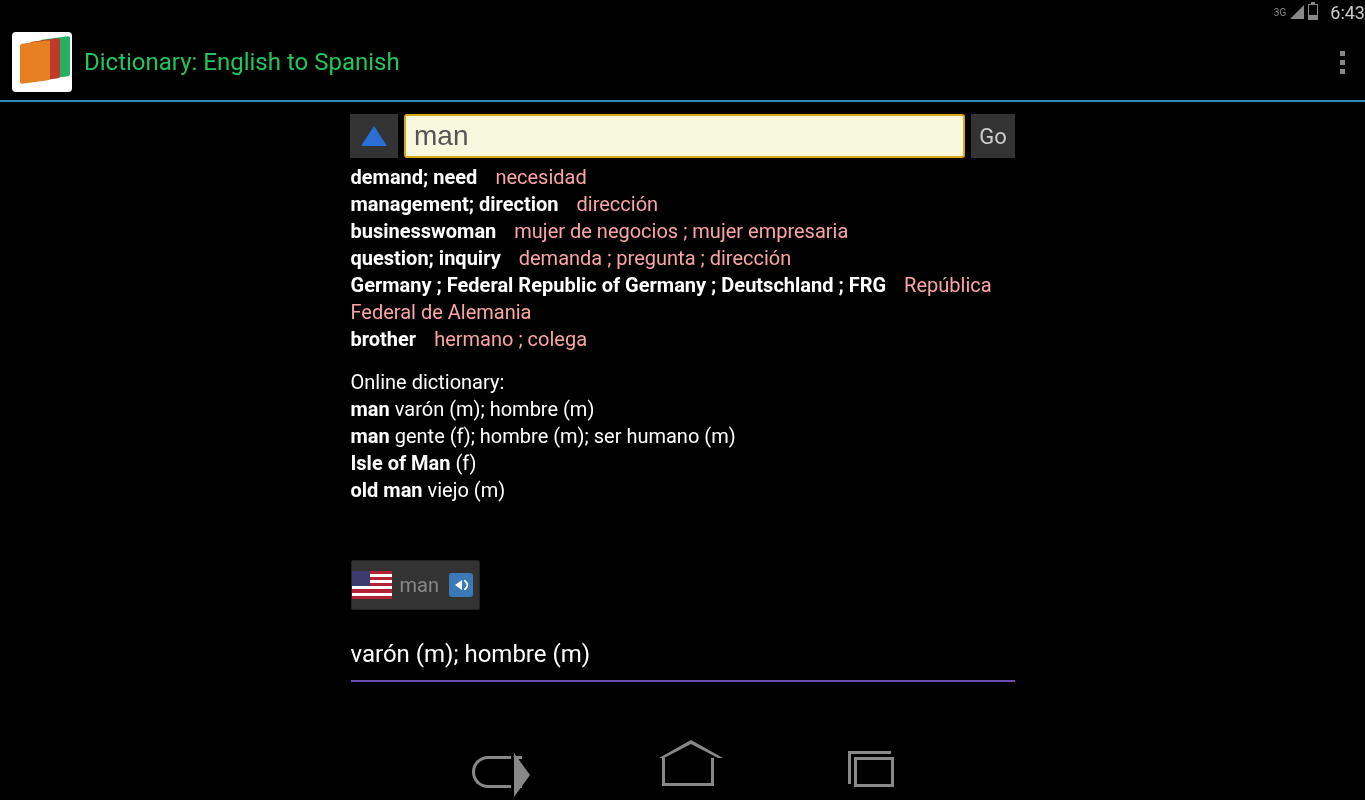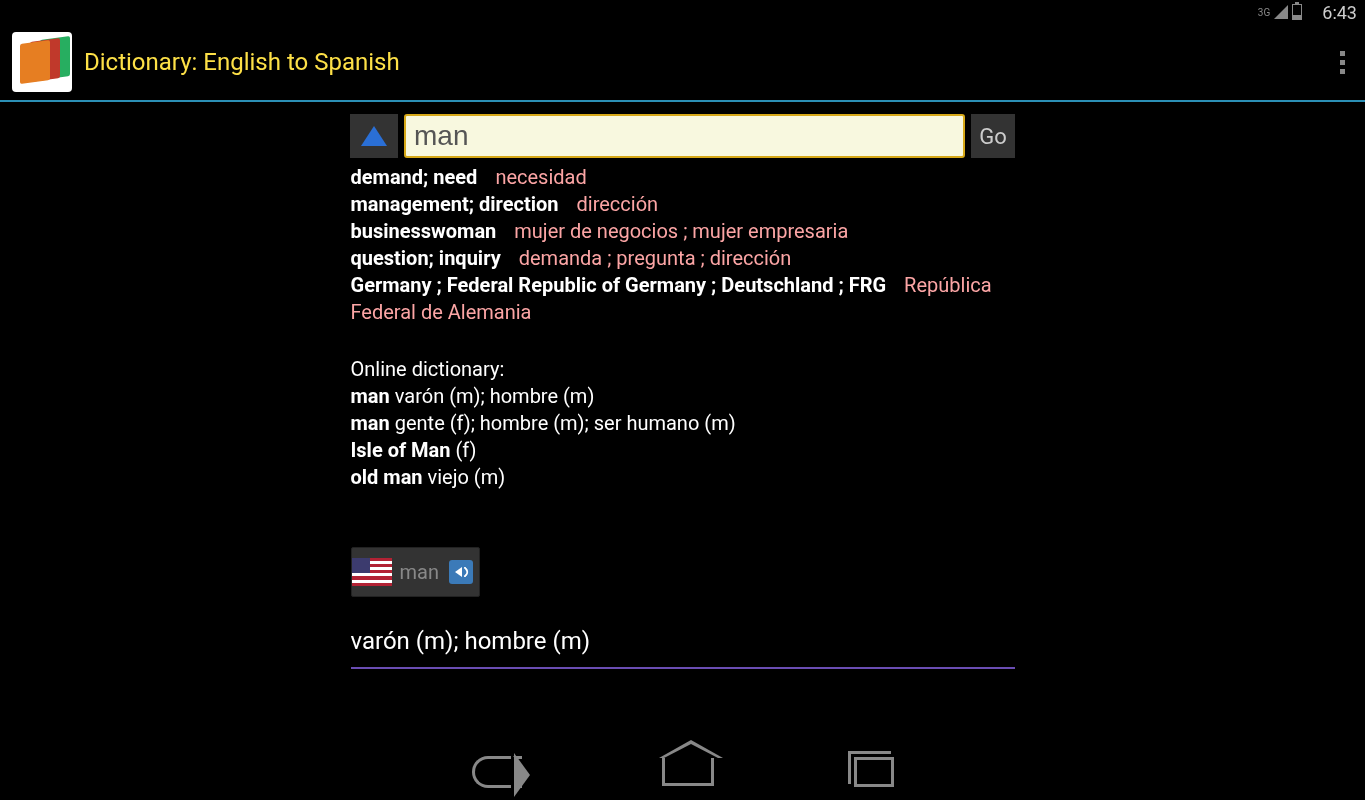--- a/index.html
+++ b/index.html
@@ -13,26 +13,26 @@
       position: relative;
     }
 
     
     .status-bar {
       height: 24px;
       background: #000;
       display: flex;
       justify-content: flex-end;
       align-items: center;
-      padding-right: 8px;
+      padding-right: 0;
       gap: 4px;
       font-size: 16px;
       color: #aaa;
     }
-    .status-bar .clock { color: #ccc; font-size: 18px; margin-left: 16px; }
+    .status-bar .clock { color: #ccc; font-size: 18px; margin-left: 8px; }
     .status-bar .signal-icon {
       width: 0; height: 0;
       border-left: 14px solid transparent;
       border-bottom: 14px solid #888;
     }
     .status-bar .battery-icon {
       width: 10px; height: 16px;
       border: 1px solid #888;
       position: relative;
       background: linear-gradient(to top, #888 30%, transparent 30%);
@@ -68,21 +68,21 @@
     }
     .app-icon .book {
       position: absolute;
       width: 30px; height: 40px;
       border-radius: 2px;
       transform: skewY(-8deg);
     }
     .app-icon .b1 { background: #e67e22; left: 8px; top: 10px; }
     .app-icon .b2 { background: #c0392b; left: 18px; top: 8px; }
     .app-icon .b3 { background: #27ae60; left: 28px; top: 6px; }
-    .app-title { font-size: 24px; color: #fde047; flex: 1; font-weight: 400; }
+    .app-title { font-size: 24px; color: #22c55e; flex: 1; font-weight: 400; }
     .menu-dots {
       display: flex;
       flex-direction: column;
       gap: 4px;
       padding: 8px;
     }
     .menu-dots span {
       width: 5px; height: 5px;
       background: #888;
     }
@@ -136,21 +136,21 @@
       padding: 0 8px;
       font-size: 20px;
       line-height: 1.35;
     }
     .local-entry {
       color: #fff;
     }
     .local-entry b { font-weight: 700; text-align: center; }
     .local-entry .trans { color: #fca5a5; margin-left: 18px; margin-top: 36px; }
 
-    .online-header { margin-top: 30px; }
+    .online-header { margin-top: 16px; }
     .online-entry b { font-weight: 700; }
 
     
     .audio-chip {
       display: inline-flex;
       align-items: center;
       background: #333;
       border: 1px solid #222;
       border-radius: 2px;
       height: 50px;
@@ -313,20 +313,21 @@
   <div class="go-btn">Go</div>
 </div>
 
 <div class="content">
   <div id="local-list">
       <div class="local-entry"><b>demand; need</b><span class="trans">necesidad</span></div>
       <div class="local-entry"><b>management; direction</b><span class="trans">dirección</span></div>
       <div class="local-entry"><b>businesswoman</b><span class="trans">mujer de negocios ; mujer empresaria</span></div>
       <div class="local-entry"><b>question; inquiry</b><span class="trans">demanda ; pregunta ; dirección</span></div>
       <div class="local-entry"><b>Germany ; Federal Republic of Germany ; Deutschland ; FRG</b><span class="trans">República Federal de Alemania</span></div>
+      <div class="local-entry"><b>brother</b><span class="trans">hermano ; colega</span></div>
     </div>
 
   <div class="online-header">Online dictionary:</div>
   <div id="online-list">
       <div class="online-entry"><b>man </b><span>varón (m); hombre (m)</span></div>
       <div class="online-entry"><b>man </b><span>gente (f); hombre (m); ser humano (m)</span></div>
       <div class="online-entry"><b>Isle of Man </b><span>(f)</span></div>
       <div class="online-entry"><b>old man </b><span>viejo (m)</span></div>
     </div>
 

